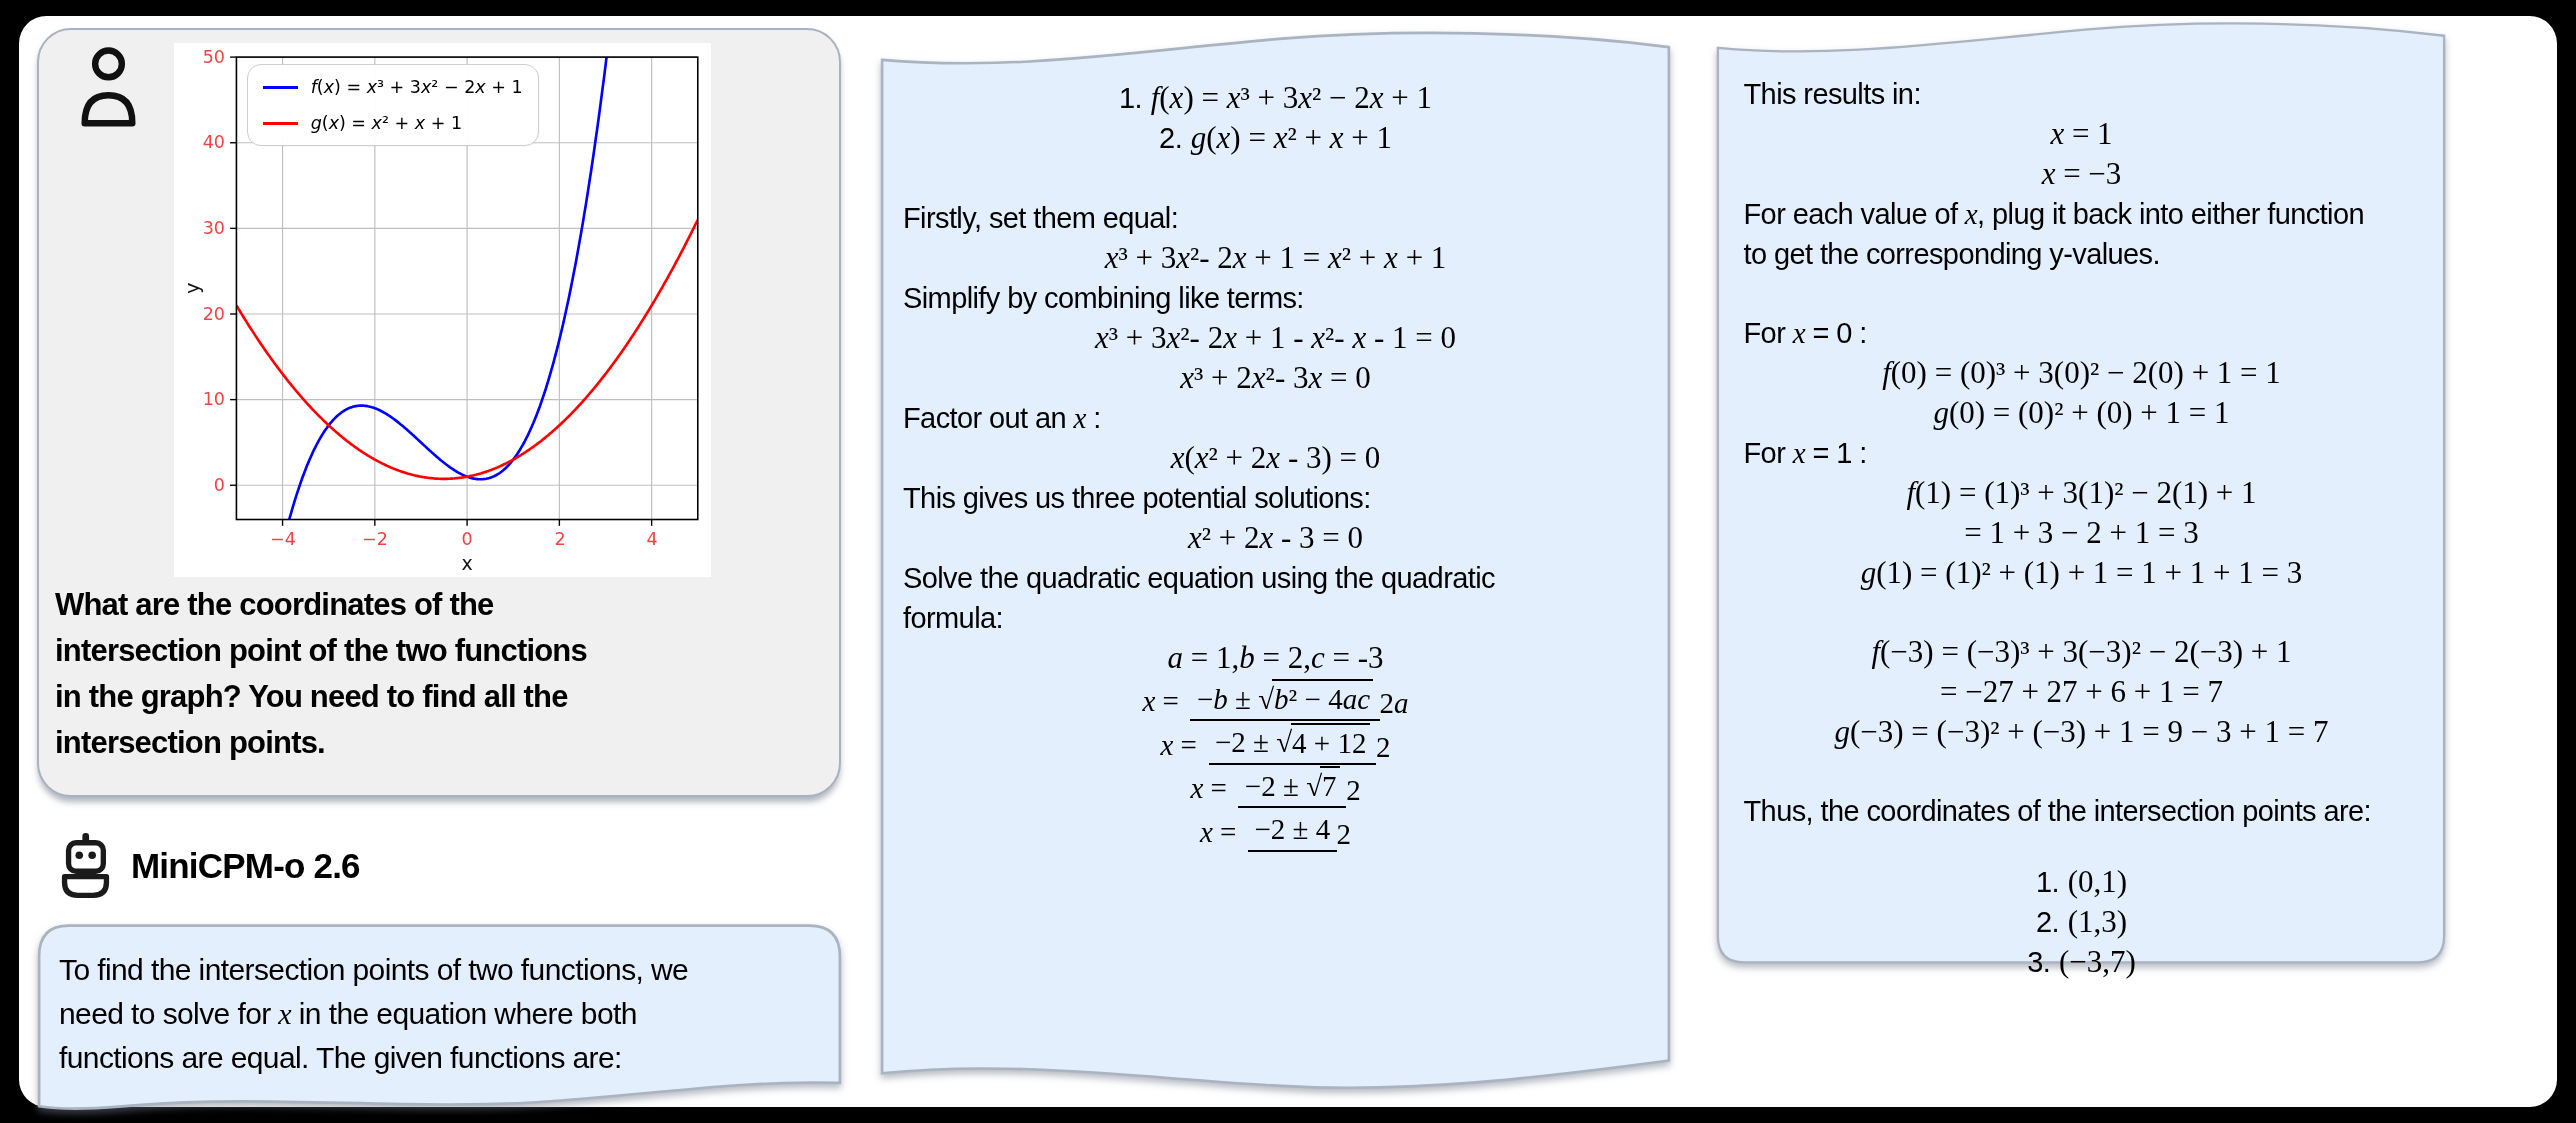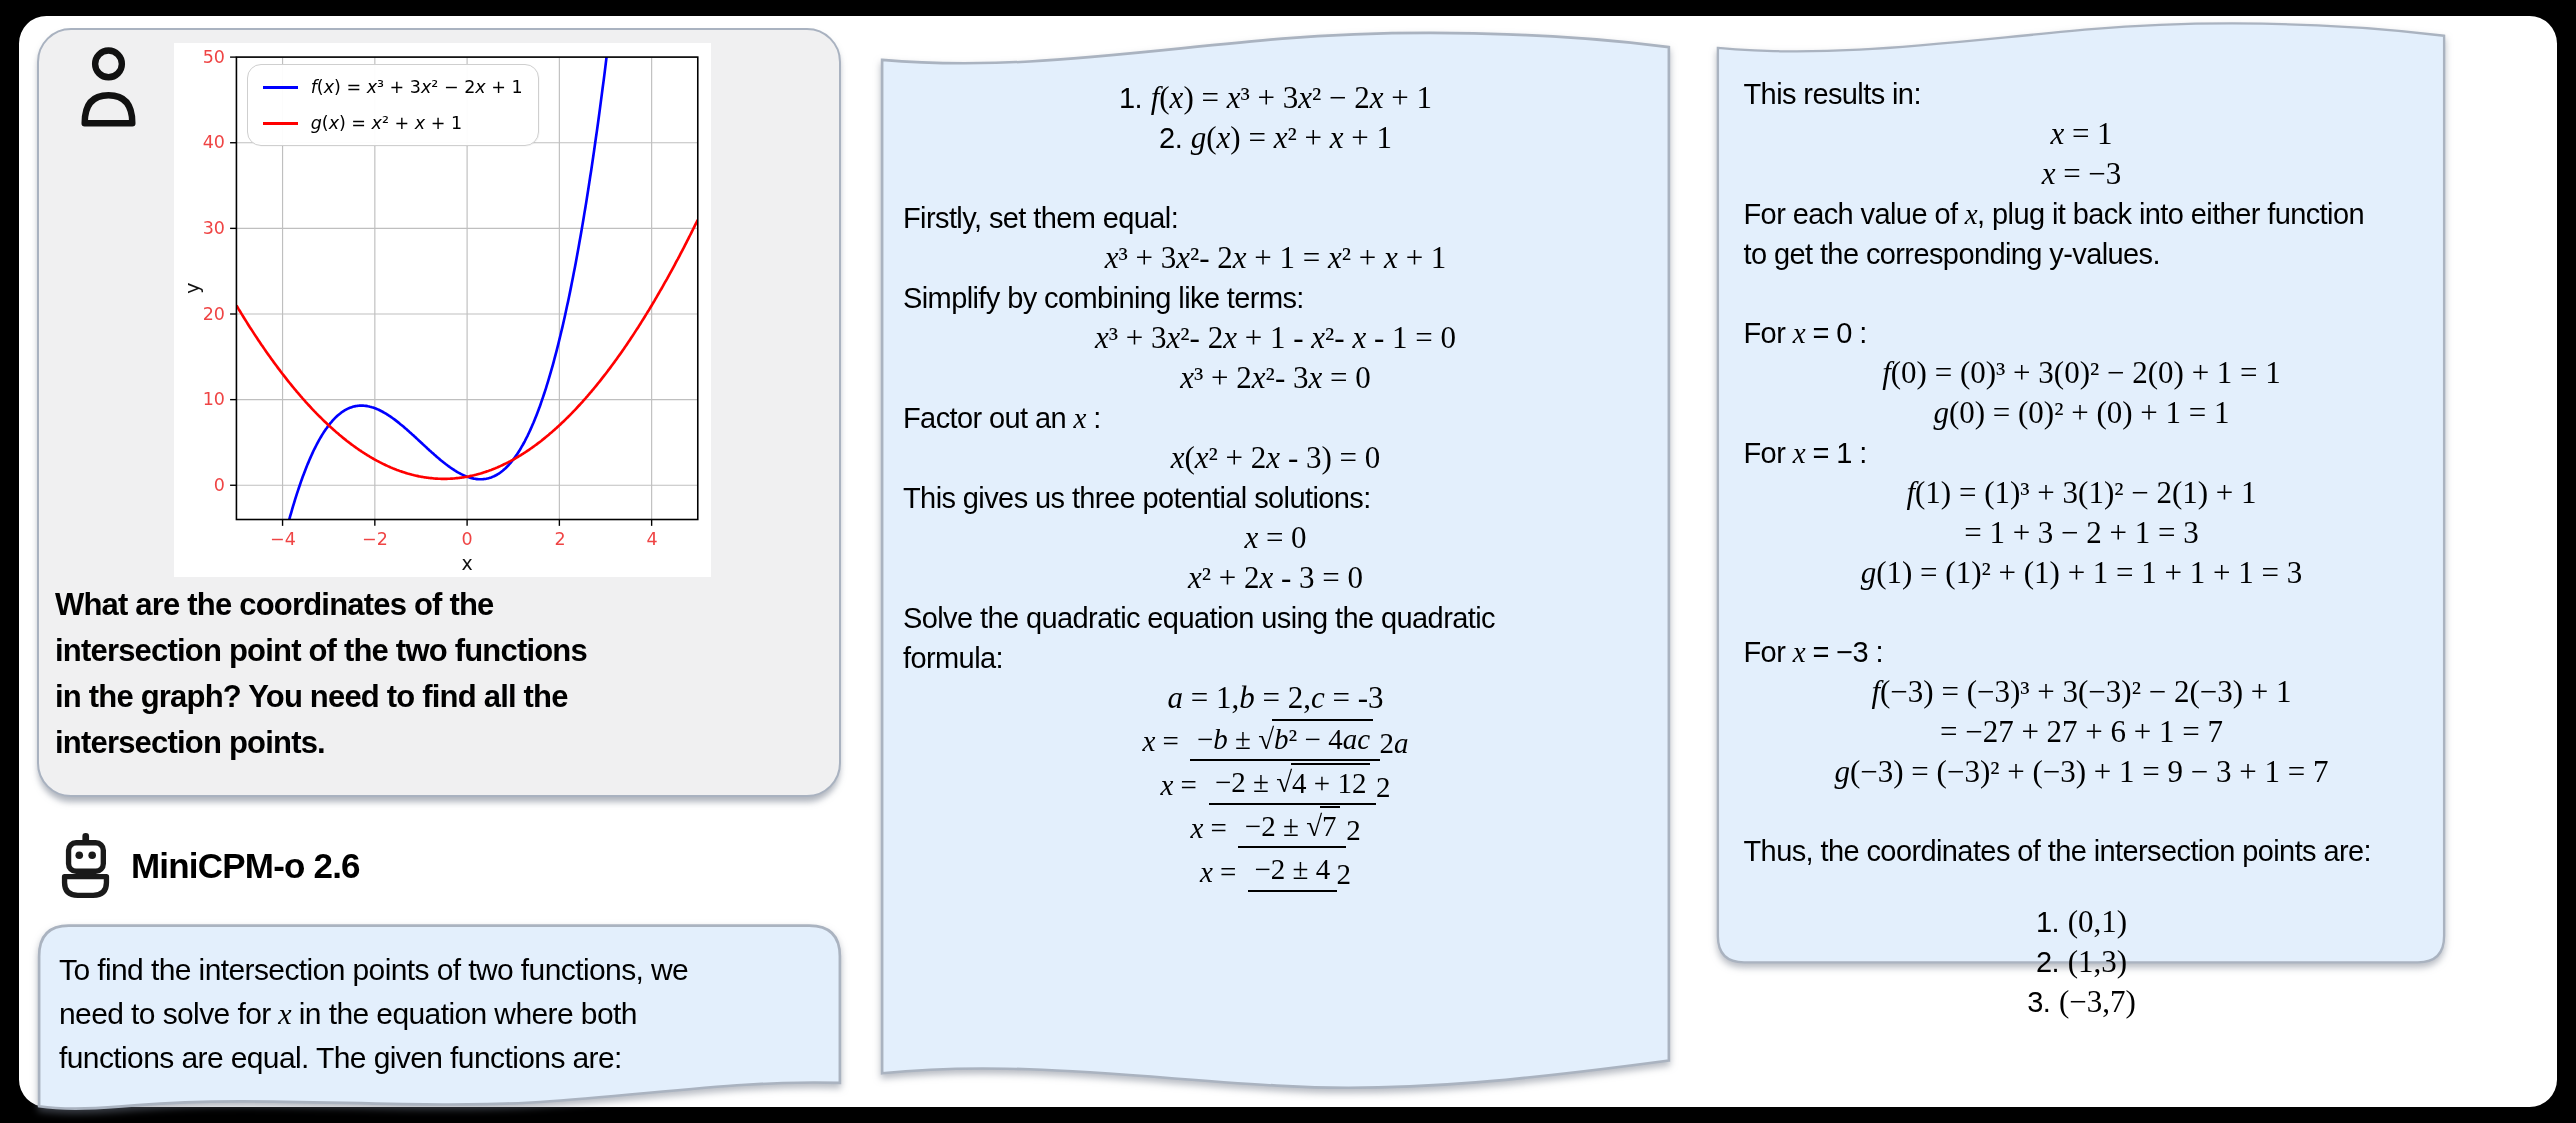--- a/index.html
+++ b/index.html
@@ -147,21 +147,20 @@
         <div class="m left"><span class="ln">2.</span><span class="mx"><span class="v">g</span>(<span class="v">x</span>) = <span class="v">x</span>² + <span class="v">x</span> + 1</span></div>
         <div class="gap" style="height: 40px;"></div>
         <div class="p">Firstly, set them equal:</div>
         <div class="m"><span class="mx"><span class="v">x</span>³ + 3<span class="v">x</span>²- 2<span class="v">x</span> + 1 = <span class="v">x</span>² + <span class="v">x</span> + 1</span></div>
         <div class="p">Simplify by combining like terms:</div>
         <div class="m"><span class="mx"><span class="v">x</span>³ + 3<span class="v">x</span>²- 2<span class="v">x</span> + 1 - <span class="v">x</span>²- <span class="v">x</span> - 1 = 0</span></div>
         <div class="m"><span class="mx"><span class="v">x</span>³ + 2<span class="v">x</span>²- 3<span class="v">x</span> = 0</span></div>
         <div class="p">Factor out an <span class="v">x</span> :</div>
         <div class="m"><span class="mx"><span class="v">x</span>(<span class="v">x</span>² + 2<span class="v">x</span> - 3) = 0</span></div>
         <div class="p">This gives us three potential solutions:</div>
-        <div class="m"><span class="mx"><span class="v">x</span> = 0</span></div>
         <div class="m"><span class="mx"><span class="v">x</span>² + 2<span class="v">x</span> - 3 = 0</span></div>
         <div class="p">Solve the quadratic equation using the quadratic</div>
         <div class="p">formula:</div>
         <div class="m"><span class="mx"><span class="v">a</span> = 1,<span class="v">b</span> = 2,<span class="v">c</span> = -3</span></div>
         <div class="fr">
           <span class="lead"><span class="v">x</span> =</span>
           <span class="frac">
             <span class="fn">−<span class="v">b</span> ± <span class="sq">√<span class="rad"><span class="v">b</span>² − 4<span class="v">ac</span></span></span></span>
             <span class="fd">2<span class="v">a</span></span>
           </span>
@@ -202,21 +201,20 @@
         <div class="p">to get the corresponding y-values.</div>
         <div class="gap" style="height: 39px;"></div>
         <div class="p">For <span class="v">x</span> = 0 :</div>
         <div class="m"><span class="mx"><span class="v">f</span>(0) = (0)³ + 3(0)² − 2(0) + 1 = 1</span></div>
         <div class="m"><span class="mx"><span class="v">g</span>(0) = (0)² + (0) + 1 = 1</span></div>
         <div class="p">For <span class="v">x</span> = 1 :</div>
         <div class="m"><span class="mx"><span class="v">f</span>(1) = (1)³ + 3(1)² − 2(1) + 1</span></div>
         <div class="m"><span class="mx">= 1 + 3 − 2 + 1 = 3</span></div>
         <div class="m"><span class="mx"><span class="v">g</span>(1) = (1)² + (1) + 1 = 1 + 1 + 1 = 3</span></div>
         <div class="gap" style="height: 39px;"></div>
-        <div class="p">For <span class="v">x</span> = −3 :</div>
         <div class="m"><span class="mx"><span class="v">f</span>(−3) = (−3)³ + 3(−3)² − 2(−3) + 1</span></div>
         <div class="m"><span class="mx">= −27 + 27 + 6 + 1 = 7</span></div>
         <div class="m"><span class="mx"><span class="v">g</span>(−3) = (−3)² + (−3) + 1 = 9 − 3 + 1 = 7</span></div>
         <div class="gap" style="height: 39px;"></div>
         <div class="p">Thus, the coordinates of the intersection points are:</div>
         <div class="gap" style="height: 31px;"></div>
         <div class="m left"><span class="ln">1.</span><span class="mx">(0,1)</span></div>
         <div class="m left"><span class="ln">2.</span><span class="mx">(1,3)</span></div>
         <div class="m left"><span class="ln">3.</span><span class="mx">(−3,7)</span></div>
       </div>

